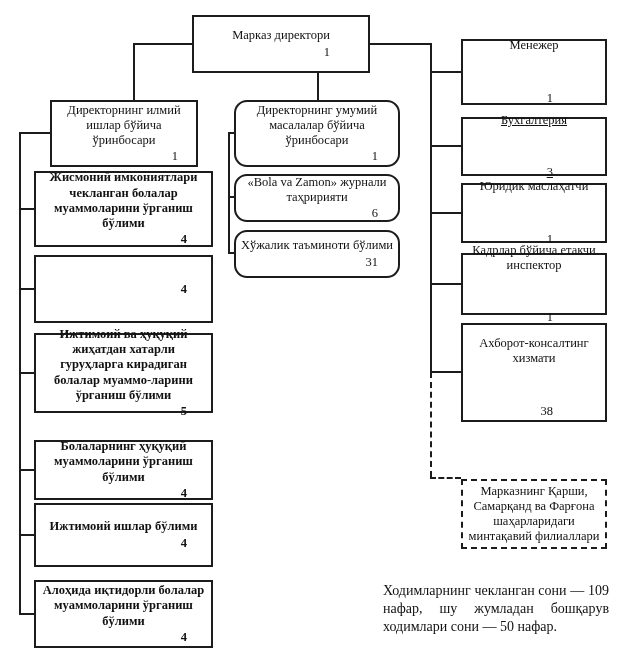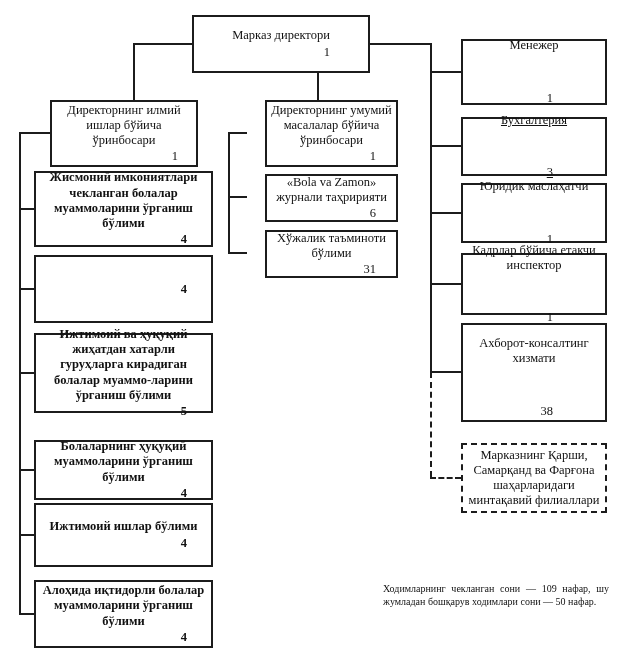--- a/index.html
+++ b/index.html
@@ -7,21 +7,21 @@
     position:relative;width:624px;height:654px;background:#ffffff;
     font-family:"Liberation Serif","DejaVu Serif",serif;color:#111;
     overflow:hidden;
   }
   .box{
     position:absolute;box-sizing:border-box;border:2px solid #1c1c1c;
     background:#fff;display:flex;flex-direction:column;justify-content:center;
     text-align:center;font-size:12.5px;line-height:1.22;padding:2px 4px;
   }
   .box .count{display:block;text-align:right;margin-top:1px;}
-  .dashed{border-style:dashed;}
+  .dashed{border-style:dashed;margin-top:36px;}
   .line{position:absolute;background:#1c1c1c;}
   .vdash{position:absolute;width:0;border-left:2px dashed #1c1c1c;}
   .hdash{position:absolute;height:0;border-top:2px dashed #1c1c1c;}
 
   
   #n-director{left:192px;top:15px;width:178px;height:58px;}
   #n-director .count{padding-right:34px;}
 
   
   #n-dep-sci{left:50px;top:100px;width:148px;height:67px;}
@@ -29,21 +29,21 @@
   .lcol{left:34px;width:179px;font-weight:bold;}
   .lcol .count{padding-right:20px;}
   #n-l1{top:171px;height:76px;}
   #n-l2{top:255px;height:68px;}
   #n-l3{top:333px;height:80px;}
   #n-l4{top:440px;height:60px;}
   #n-l5{top:503px;height:64px;}
   #n-l6{top:580px;height:68px;}
 
   
-  .ccol{left:265px;width:133px;}
+  .ccol{left:234px;width:166px;border-radius:13px;}
   .ccol .count{padding-right:16px;}
   #n-dep-gen{top:100px;height:67px;}
   #n-bola{top:174px;height:48px;}
   #n-xojalik{top:230px;height:48px;}
 
   
   .rcol{left:461px;width:146px;gap:36px;}
   .rcol .count{padding-right:48px;}
   #n-r1{top:39px;height:66px;}
   #n-r2{top:117px;height:59px;text-decoration:underline;}
@@ -74,21 +74,21 @@
   #c-l1{left:19px;top:208px;width:15px;height:2px;}
   #c-l2{left:19px;top:288px;width:15px;height:2px;}
   #c-l3{left:19px;top:372px;width:15px;height:2px;}
   #c-l4{left:19px;top:469px;width:15px;height:2px;}
   #c-l5{left:19px;top:534px;width:15px;height:2px;}
   #c-l6{left:19px;top:613px;width:15px;height:2px;}
 
   
   #note{
     position:absolute;left:383px;top:582px;width:226px;
-    font-size:10px;line-height:1.3;text-align:justify;
+    font-size:14px;line-height:1.3;text-align:justify;
   }
 </style>
 </head>
 <body>
 
 <div id="stage">
 
   <div class="line" id="c-left-h"></div>
   <div class="line" id="c-left-v"></div>
   <div class="line" id="c-center-v"></div>

